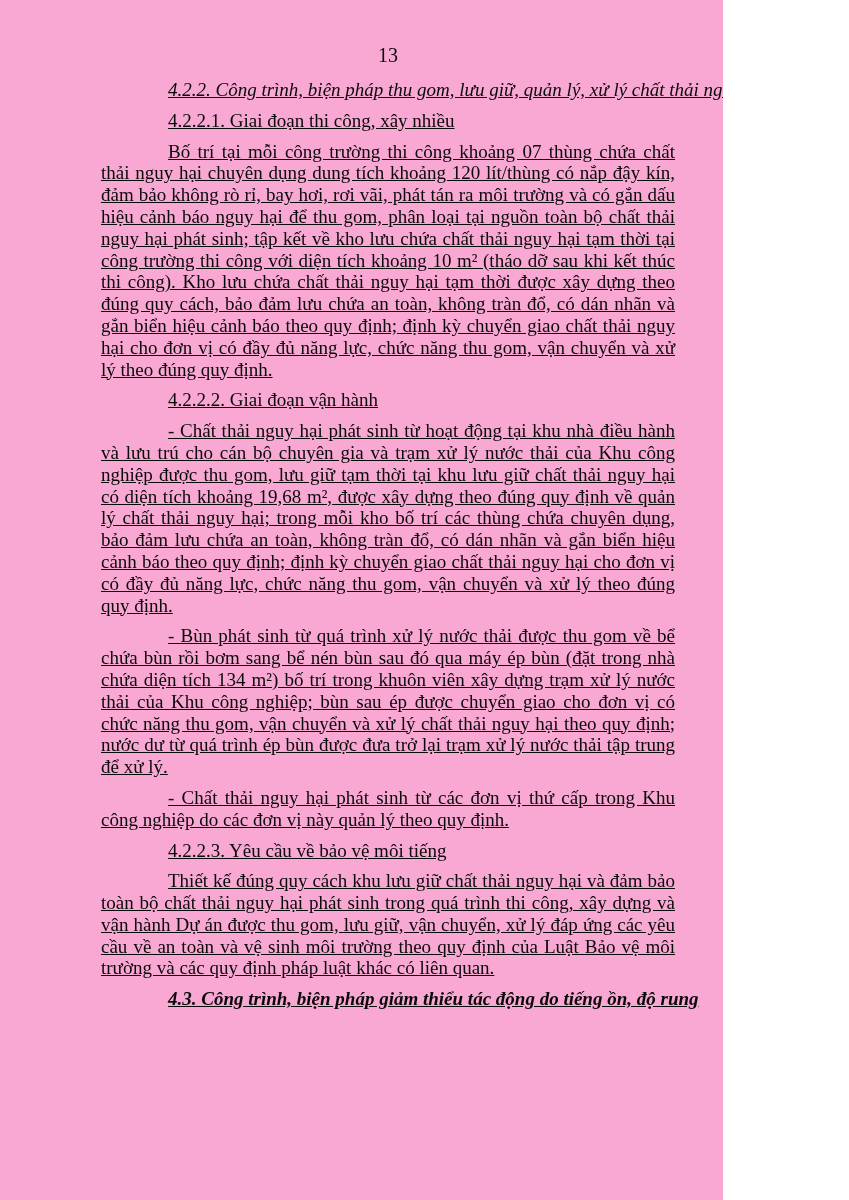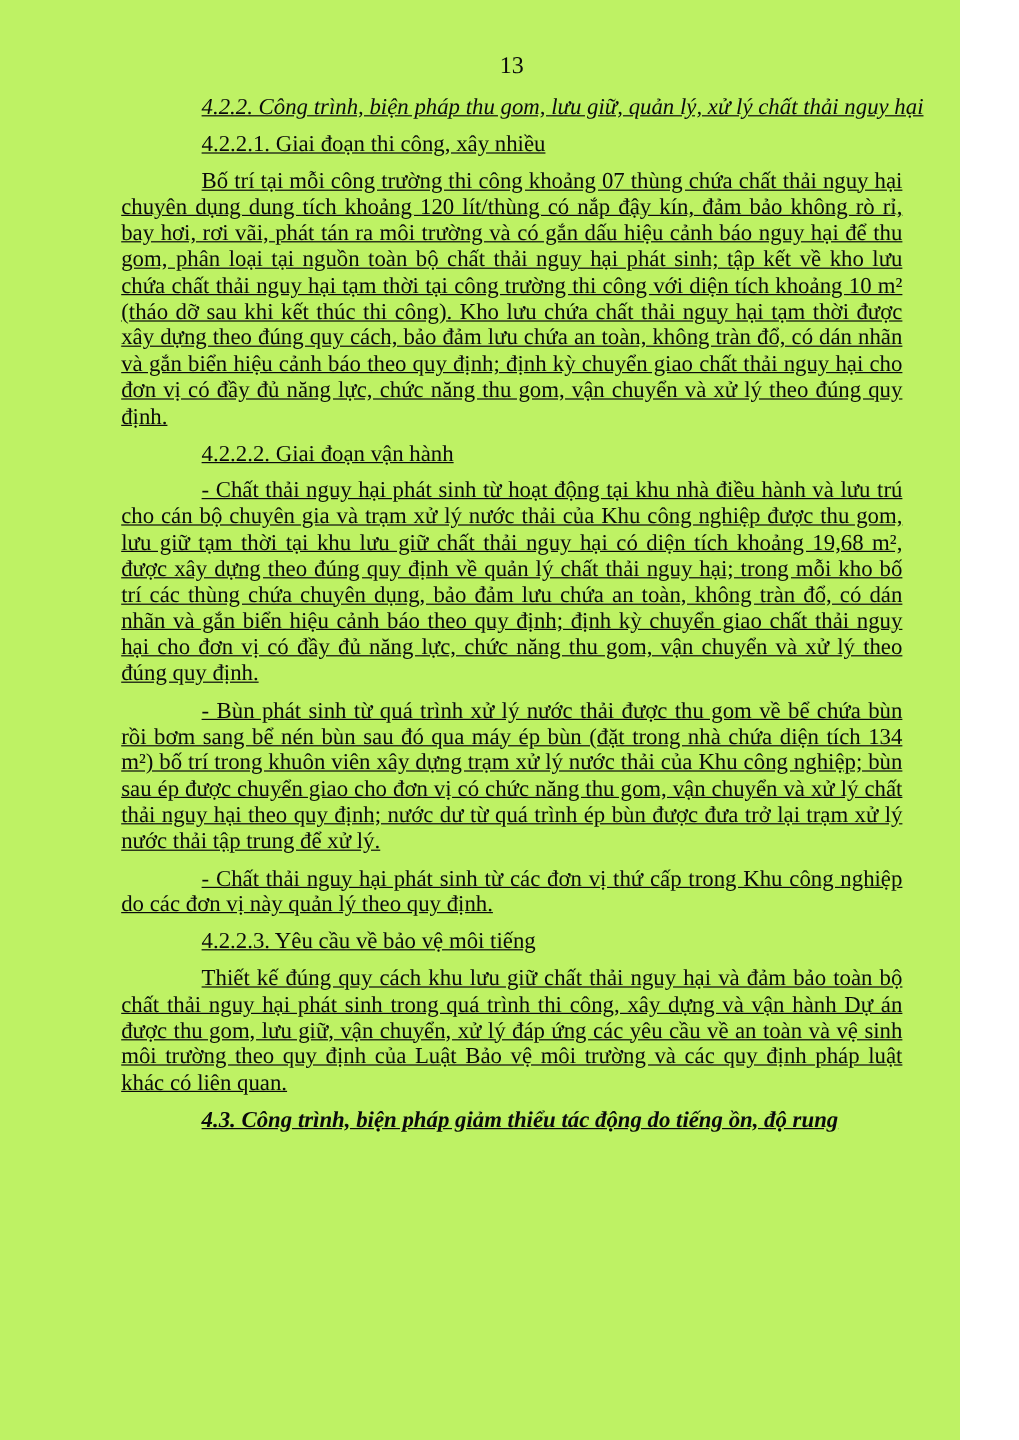--- a/index.html
+++ b/index.html
@@ -2,23 +2,23 @@
 <html lang="vi"><head>
 <meta charset="utf-8">
 <style>
   html, body {
     margin: 0;
     padding: 0;
     background: #ffffff;
   }
   .page {
     position: relative;
-    width: 800px;
+    width: 723px;
     height: 1200px;
-    background: #bef264;
+    background: #f9a8d4;
     color: #0a0a0a;
     font-family: "Liberation Serif", "DejaVu Serif", serif;
     box-sizing: border-box;
     padding: 44px 48px 0 101px;
     overflow: hidden;
   }
   .page-number {
     font-size: 20px;
     line-height: 22px;
     text-align: center;

